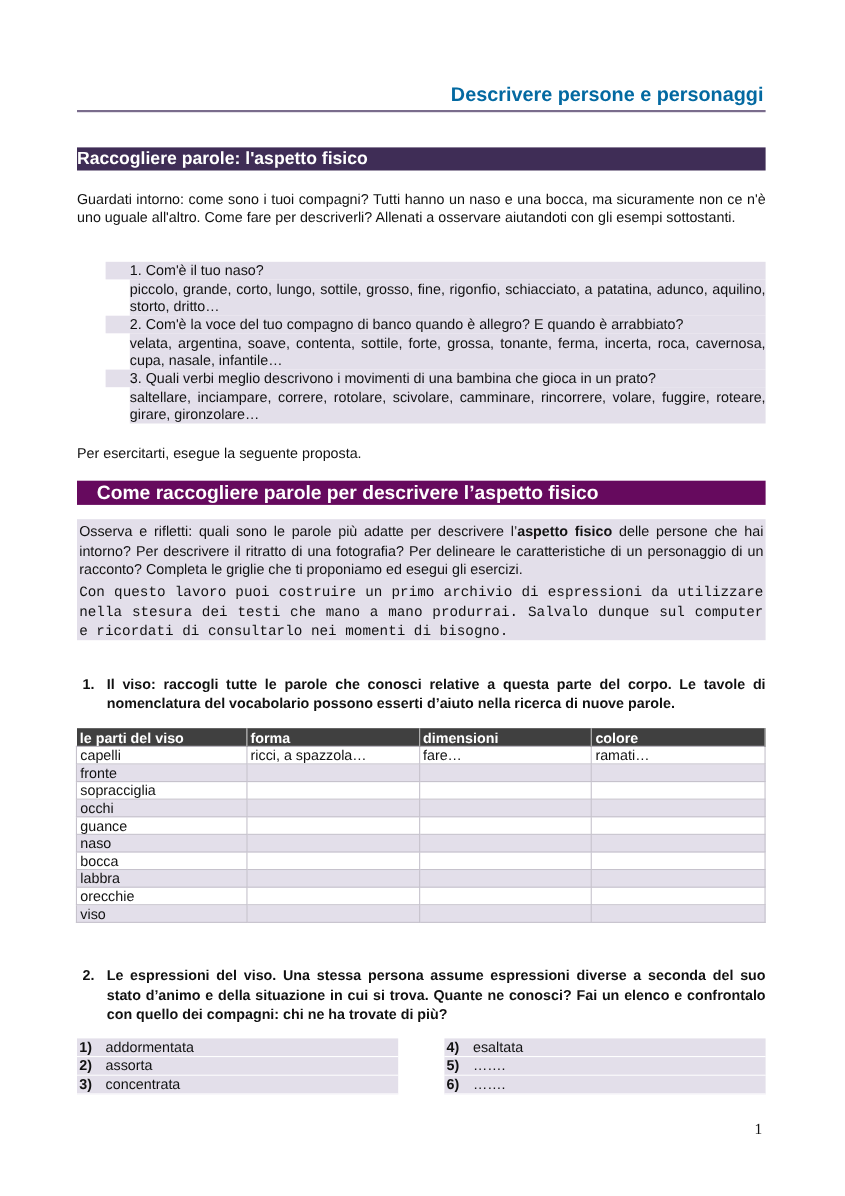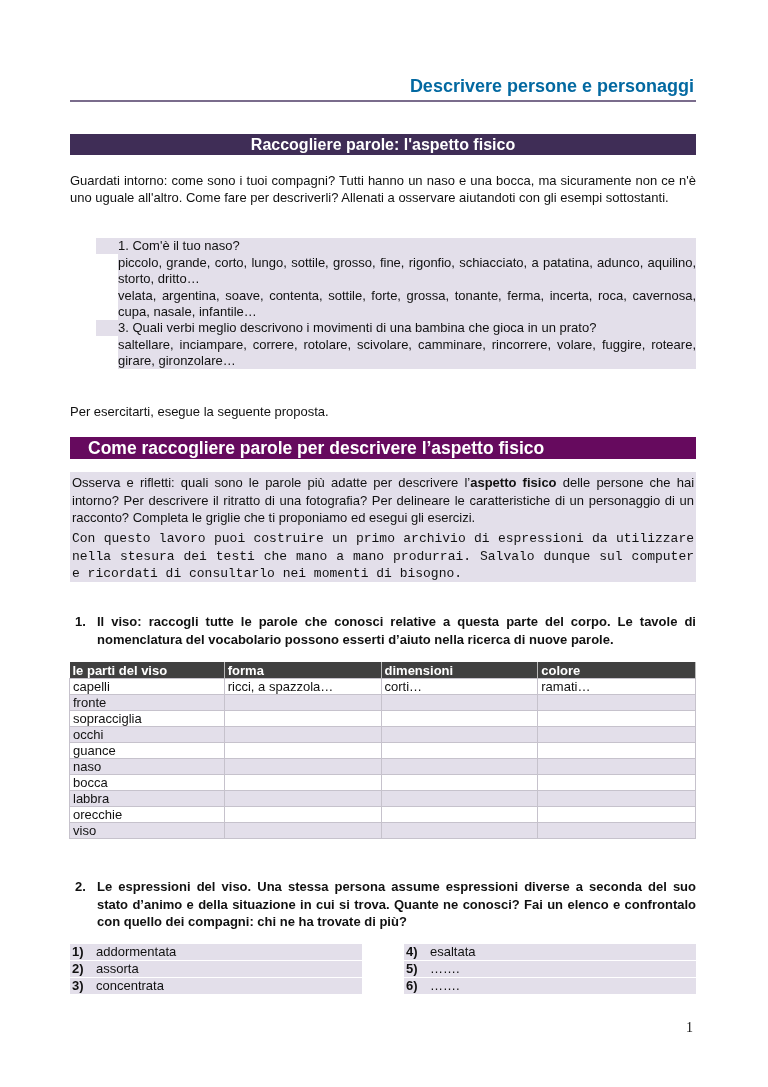--- a/index.html
+++ b/index.html
@@ -3,21 +3,21 @@
 <meta charset="utf-8">
 <style>
   html, body { margin: 0; padding: 0; background: #ffffff; }
   body { width: 768px; height: 1087px; position: relative; overflow: hidden;
          font-family: "Liberation Sans", sans-serif; color: #111; }
   .page-header { position: absolute; left: 70px; top: 76px; width: 626px; height: 24px;
                  border-bottom: 2px solid #7a6c8c; }
   .page-header .title { position: absolute; right: 2px; top: 0px; font-size: 18px; font-weight: bold;
                         color: #0369a1; }
   .band-title { position: absolute; left: 70px; width: 626px; height: 21px; background: #3f2d56;
-                color: #fff; font-weight: bold; font-size: 16px; line-height: 21px; text-align: center; }
+                color: #fff; font-weight: bold; font-size: 16px; line-height: 21px; text-align: left; }
   .para { position: absolute; left: 70px; width: 626px; font-size: 13px; line-height: 17px;
           text-align: justify; }
   .list-box { position: absolute; left: 70px; top: 238px; width: 626px; }
   .list-q { margin-left: 26px; background: #e3dfea; height: 16px; line-height: 16px;
             font-size: 13px; padding-left: 22px; position: relative; }
   .list-q .q-text { position: relative; }
   .list-a { margin-left: 48px; background: #e3dfea; font-size: 13px; line-height: 16px;
             text-align: justify; padding: 1px 0 0 0; }
   .band-title2 { position: absolute; left: 70px; top: 437px; width: 626px; height: 22px;
                  background: #660a5e; color: #fff; font-weight: bold; font-size: 17.5px;
@@ -54,20 +54,21 @@
   <span class="title">Descrivere persone e personaggi</span>
 </div>
 
 <div class="band-title" style="top:134px;">Raccogliere parole: l'aspetto fisico</div>
 
 <div class="para" style="top:172px;">Guardati intorno: come sono i tuoi compagni? Tutti hanno un naso e una bocca, ma sicuramente non ce n'è uno uguale all'altro. Come fare per descriverli? Allenati a osservare aiutandoti con gli esempi sottostanti.</div>
 
 <div class="list-box">
   <div class="list-q"><span class="q-text">1. Com'è il tuo naso?</span></div>
   <div class="list-a">piccolo, grande, corto, lungo, sottile, grosso, fine, rigonfio, schiacciato, a patatina, adunco, aquilino, storto, dritto…</div>
+  <div class="list-q"><span class="q-text">2. Com'è la voce del tuo compagno di banco quando è allegro? E quando è arrabbiato?</span></div>
   <div class="list-a">velata, argentina, soave, contenta, sottile, forte, grossa, tonante, ferma, incerta, roca, cavernosa, cupa, nasale, infantile…</div>
   <div class="list-q"><span class="q-text">3. Quali verbi meglio descrivono i movimenti di una bambina che gioca in un prato?</span></div>
   <div class="list-a">saltellare, inciampare, correre, rotolare, scivolare, camminare, rincorrere, volare, fuggire, roteare, girare, gironzolare…</div>
 </div>
 
 <div class="para" style="top:403px;">Per esercitarti, esegue la seguente proposta.</div>
 
 <div class="band-title2">Come raccogliere parole per descrivere l’aspetto fisico</div>
 
 <div class="shaded-box">
@@ -92,21 +93,21 @@
       <th>le parti del viso</th>
       <th>forma</th>
       <th>dimensioni</th>
       <th>colore</th>
     </tr>
   </thead>
   <tbody id="face-body">
       <tr>
         <td>capelli</td>
         <td>ricci, a spazzola…</td>
-        <td>corti…</td>
+        <td>fare…</td>
         <td>ramati…</td>
       </tr>
       <tr class="alt">
         <td>fronte</td>
         <td></td>
         <td></td>
         <td></td>
       </tr>
       <tr>
         <td>sopracciglia</td>

